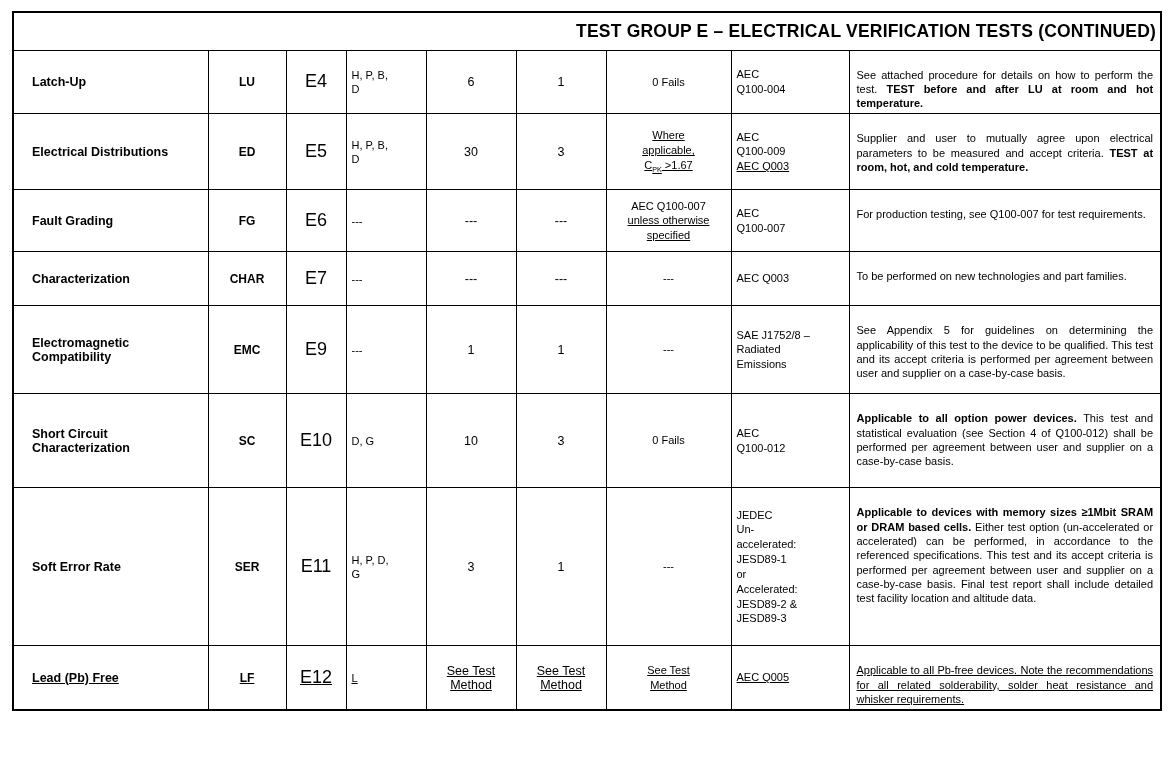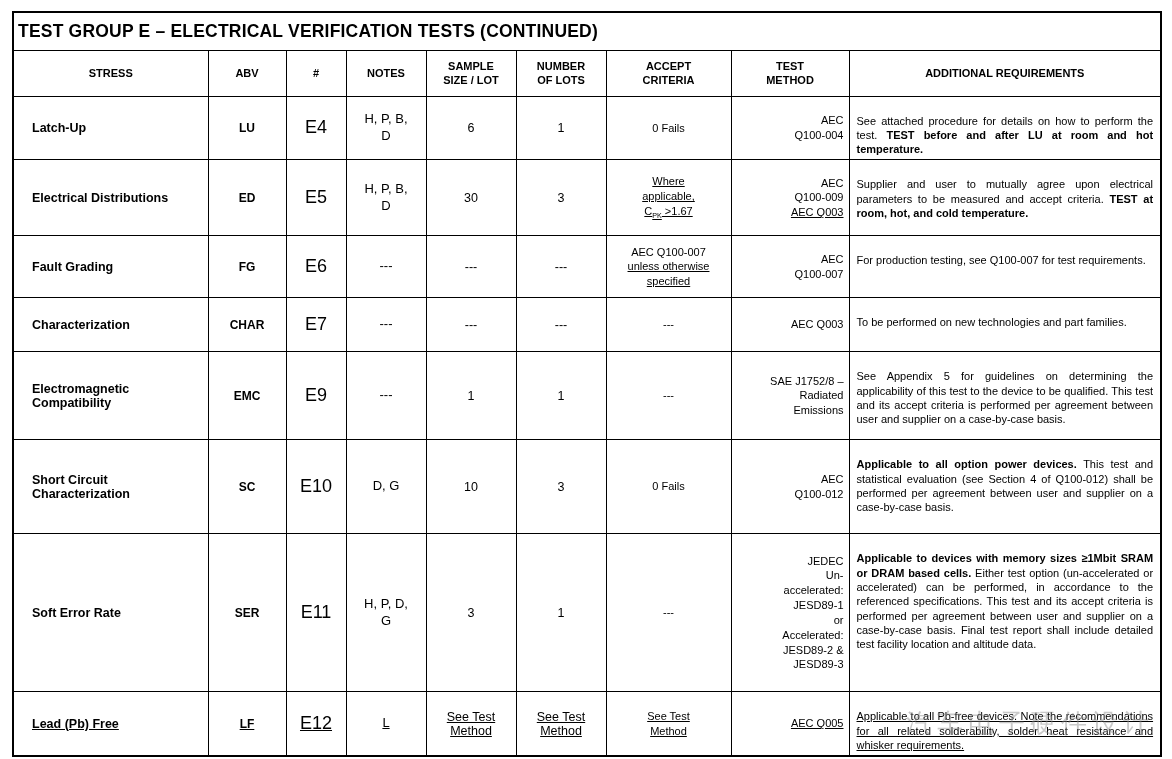--- a/index.html
+++ b/index.html
@@ -1,29 +1,29 @@
 <!DOCTYPE html>
 <html><head>
 <meta charset="utf-8">
 <style>
   * { box-sizing: border-box; }
   html, body { margin: 0; background: #ffffff; }
   body { font-family: "Liberation Sans", "DejaVu Sans", sans-serif; color: #000; }
   .page { position: relative; width: 1172px; height: 759px; background: #fff; padding: 11px 12px; overflow: hidden; }
   table { border-collapse: collapse; width: 1148px; table-layout: fixed; border: 2px solid #000; }
   th, td { border: 1px solid #000; padding: 3px 5px; vertical-align: middle; overflow: hidden; }
-  .title { font-size: 17.5px; font-weight: bold; text-align: left; padding: 5px 4px; height: 38px; letter-spacing: 0.2px; margin-top: 33px; }
+  .title { font-size: 17.5px; font-weight: bold; text-align: right; padding: 5px 4px; height: 38px; letter-spacing: 0.2px; margin-top: 33px; }
   .hdr { font-size: 11px; font-weight: bold; text-align: center; white-space: pre-line; height: 46px; padding: 4px 2px; line-height: 1.3; }
   .col-stress { text-align: left; font-weight: bold; font-size: 12.5px; padding-left: 18px; }
   .col-abv { text-align: center; font-weight: bold; font-size: 12px; }
   .col-num { text-align: center; font-size: 18px; }
-  .col-notes { text-align: center; font-size: 13px; line-height: 1.3; }
+  .col-notes { text-align: left; font-size: 11px; line-height: 1.3; }
   .col-sample, .col-lots { text-align: center; font-size: 12.5px; }
   .col-accept { text-align: center; font-size: 11px; line-height: 1.35; }
-  .col-method { text-align: right; font-size: 11px; line-height: 1.35; margin-left: 24px; }
+  .col-method { text-align: left; font-size: 11px; line-height: 1.35; margin-left: 24px; }
   .col-additional { text-align: justify; vertical-align: top; font-size: 11px; line-height: 1.3; padding: 17px 7px 3px 7px; }
   .b { font-weight: bold; }
   .u { text-decoration: underline; }
   sub { font-size: 0.65em; }
   sub.u { text-decoration: underline; }
   .watermark { position: absolute; right: 18px; bottom: 18px; font-size: 26px; color: #8a8a8a; opacity: 0.45; letter-spacing: 5px; pointer-events: none; white-space: nowrap; }
 </style>
 </head>
 <body>
 
@@ -36,35 +36,20 @@
       <col style="width:80px">
       <col style="width:90px">
       <col style="width:90px">
       <col style="width:125px">
       <col style="width:118px">
       <col style="width:312px">
     </colgroup>
     <thead>
       <tr>
         <th colspan="9" class="title">TEST GROUP E – ELECTRICAL VERIFICATION TESTS (CONTINUED)</th>
-      </tr>
-      <tr>
-        <th class="hdr">STRESS</th>
-        <th class="hdr">ABV</th>
-        <th class="hdr">#</th>
-        <th class="hdr">NOTES</th>
-        <th class="hdr">SAMPLE
-SIZE / LOT</th>
-        <th class="hdr">NUMBER
-OF LOTS</th>
-        <th class="hdr">ACCEPT
-CRITERIA</th>
-        <th class="hdr">TEST
-METHOD</th>
-        <th class="hdr">ADDITIONAL REQUIREMENTS</th>
       </tr>
     </thead>
     <tbody>
         <tr style="height: 62px;">
           <td class="col-stress"><span>Latch-Up</span></td>
           <td class="col-abv"><span>LU</span></td>
           <td class="col-num"><span>E4</span></td>
           <td class="col-notes"><span>H, P, B,</span><br><span>D</span></td>
           <td class="col-sample"><span>6</span></td>
           <td class="col-lots"><span>1</span></td>
@@ -144,14 +129,13 @@
           <td class="col-num"><span class="u">E12</span></td>
           <td class="col-notes"><span class="u">L</span></td>
           <td class="col-sample"><span class="u">See Test</span><br><span class="u">Method</span></td>
           <td class="col-lots"><span class="u">See Test</span><br><span class="u">Method</span></td>
           <td class="col-accept"><span class="u">See Test</span><br><span class="u">Method</span></td>
           <td class="col-method"><span class="u">AEC Q005</span></td>
           <td class="col-additional"><span class="u">Applicable to all Pb-free devices.  Note the recommendations for all related solderability, solder heat resistance and whisker requirements.</span></td>
         </tr>
       </tbody>
   </table>
-  <div class="watermark">汽车电子硬件设计</div>
 </div>
 
 </body></html>

